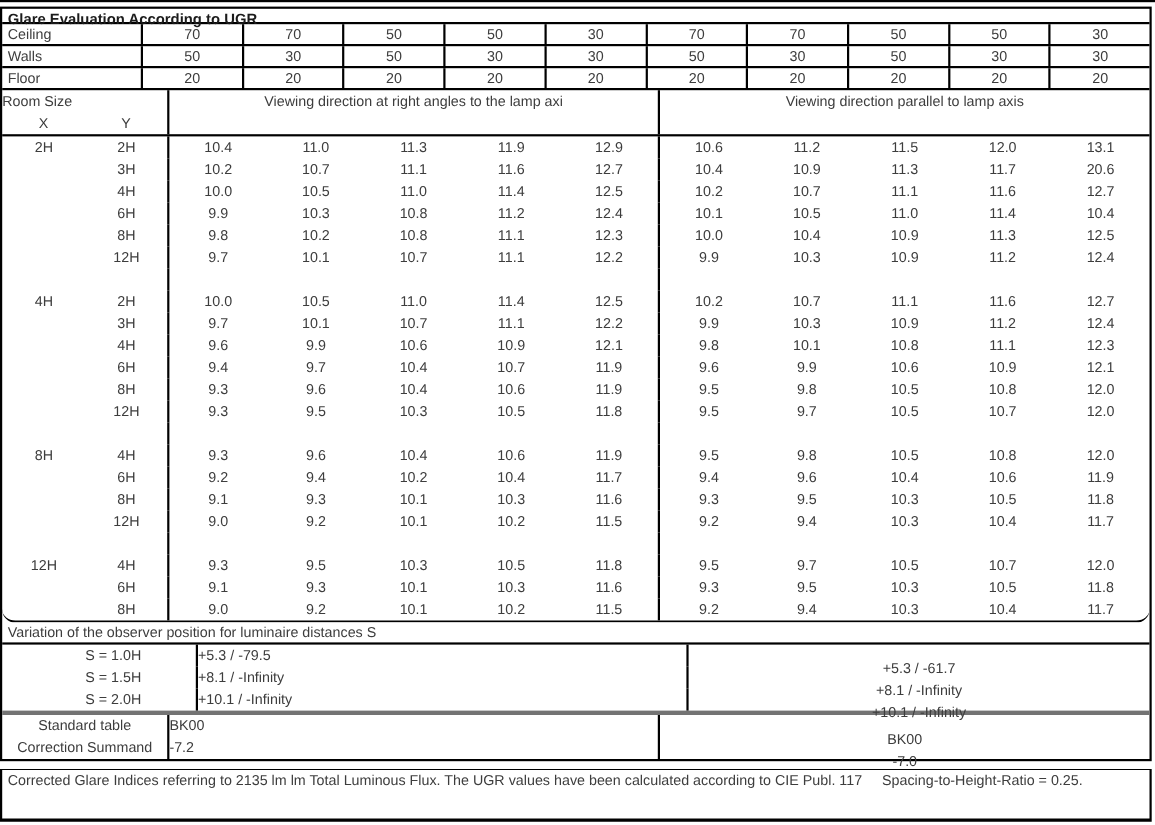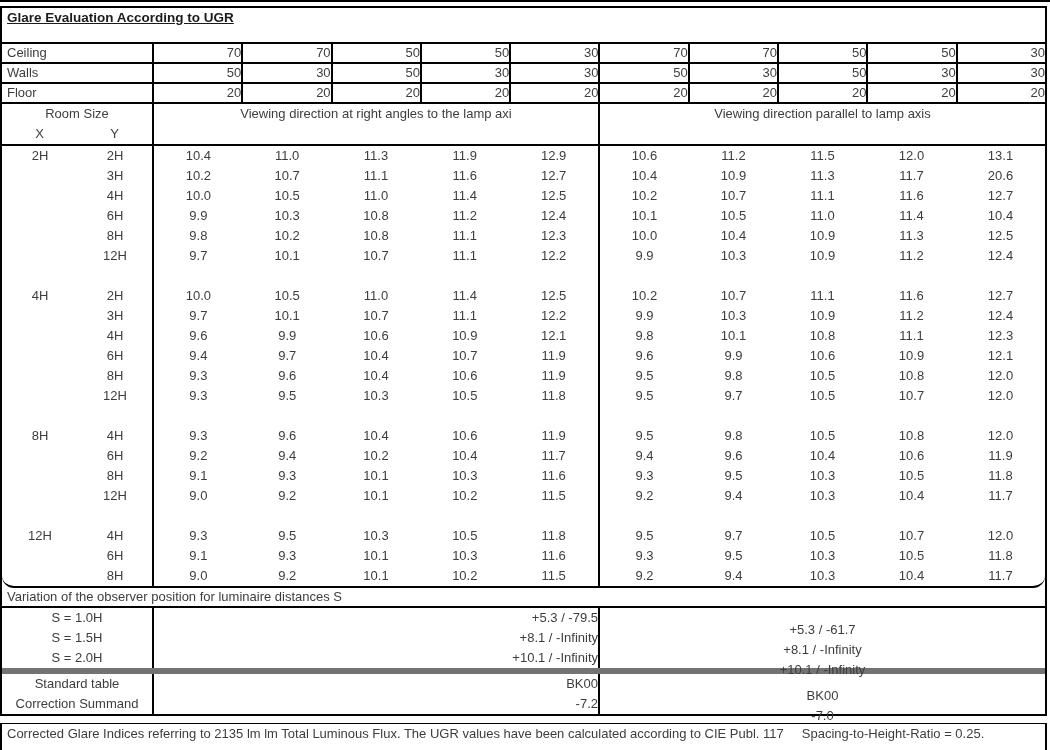--- a/index.html
+++ b/index.html
@@ -7,50 +7,50 @@
   body {
     width: 1050px; height: 750px; background: #ffffff;
     font-family: "Liberation Sans", sans-serif;
     font-size: 13px; color: #3d3d3d;
   }
   .page { position: relative; width: 1050px; height: 750px; overflow: hidden; background: #fff; }
   .top-rule { height: 2px; background: #000; margin-bottom: 4px; }
 
   .main-table { margin-right: 3px; border: 2px solid #000; background: #fff; }
 
-  .title-row { height: 36px; line-height: 19px; padding-left: 5px; font-weight: bold;
-               font-size: 13.5px; color: #1b1b1b; border-bottom: 2px solid #000; text-decoration: underline; }
+  .title-row { height: 14px; line-height: 19px; padding-left: 5px; font-weight: bold;
+               font-size: 13.5px; color: #1b1b1b; border-bottom: 2px solid #000; }
 
   .srow { height: 20px; line-height: 17px; display: flex; border-bottom: 2px solid #000; }
-  .c-label { width: 152px; border-right: 2px solid #000; padding-left: 5px; }
-  .c-sval { flex: 1; text-align: right; border-right: 2px solid #000; }
+  .c-label { width: 128px; border-right: 2px solid #000; padding-left: 5px; }
+  .c-sval { flex: 1; text-align: center; border-right: 2px solid #000; }
   .c-sval.last { border-right: none; }
 
   .header-row { height: 42px; display: flex; border-bottom: 2px solid #000; }
   .hdr-left { width: 152px; border-right: 2px solid #000; }
-  .hdr-left .rs { height: 20px; line-height: 20px; text-align: center; }
+  .hdr-left .rs { height: 20px; line-height: 20px; }
   .hdr-left .xy { display: flex; height: 20px; line-height: 20px; }
   .hdr-left .xy span { width: 75px; text-align: center; }
   .hdr-mid { width: 446px; border-right: 2px solid #000; text-align: center; line-height: 20px; }
   .hdr-right { flex: 1; text-align: center; line-height: 20px; }
 
   #data-rows { border-bottom: 2px solid #000; border-radius: 12px; }
   .drow { height: 20px; line-height: 20px; display: flex; }
   .c-x { width: 76px; text-align: center; }
   .c-y { width: 76px; text-align: center; border-right: 2px solid #000; }
   .half-l { width: 446px; border-right: 2px solid #000; display: flex; }
   .half-r { flex: 1; display: flex; }
   .c-dval { flex: 1; text-align: center; }
 
   .variation-row { height: 20px; line-height: 17px; padding-left: 5px; border-bottom: 2px solid #000; }
 
-  #s-rows { border-bottom: 6px solid #737373; }
+  #s-rows { border-bottom: 4px solid #737373; padding-left: 26px; }
   .lrow { height: 20px; line-height: 20px; display: flex; }
   .c-llabel { width: 152px; border-right: 2px solid #000; text-align: center; }
-  .c-lleft { width: 446px; border-right: 2px solid #000; text-align: right; }
+  .c-lleft { width: 446px; border-right: 2px solid #000; text-align: left; }
   .c-lright { flex: 1; text-align: center; margin-top: 12px; }
 
   .footer { margin-top: 7px; margin-right: 3px; height: 48px;
             border: 2px solid #000; border-bottom-width: 3px; border-top-width: 1px;
             padding: 2px 5px 0 5px; }
   .fgap { display: inline-block; width: 18px; }
 </style>
 </head>
 <body>
 

